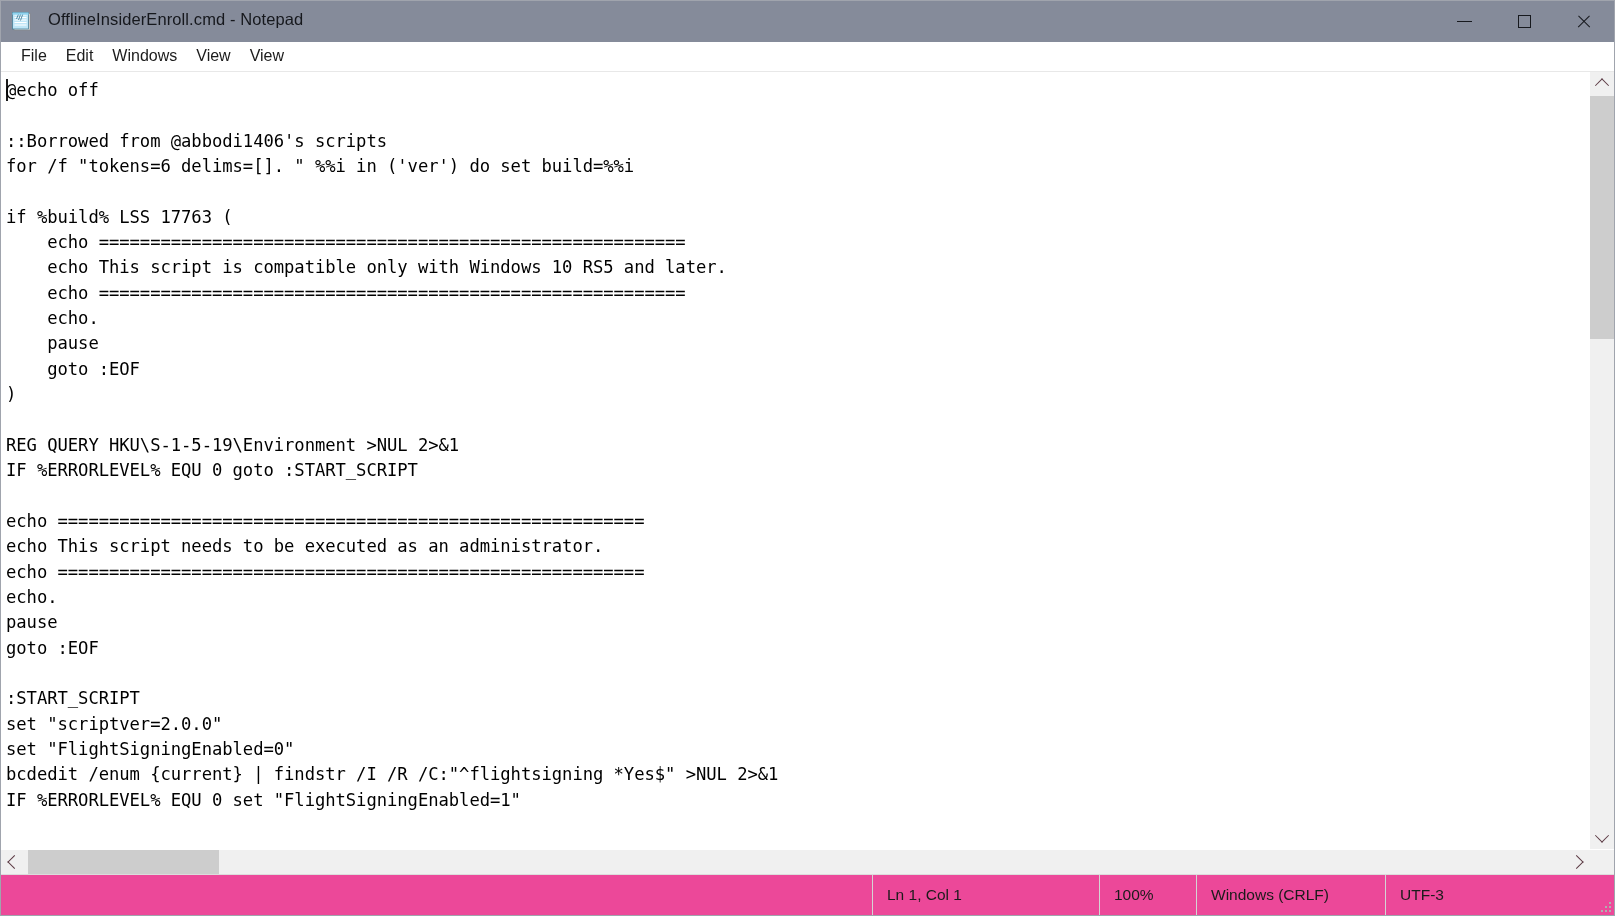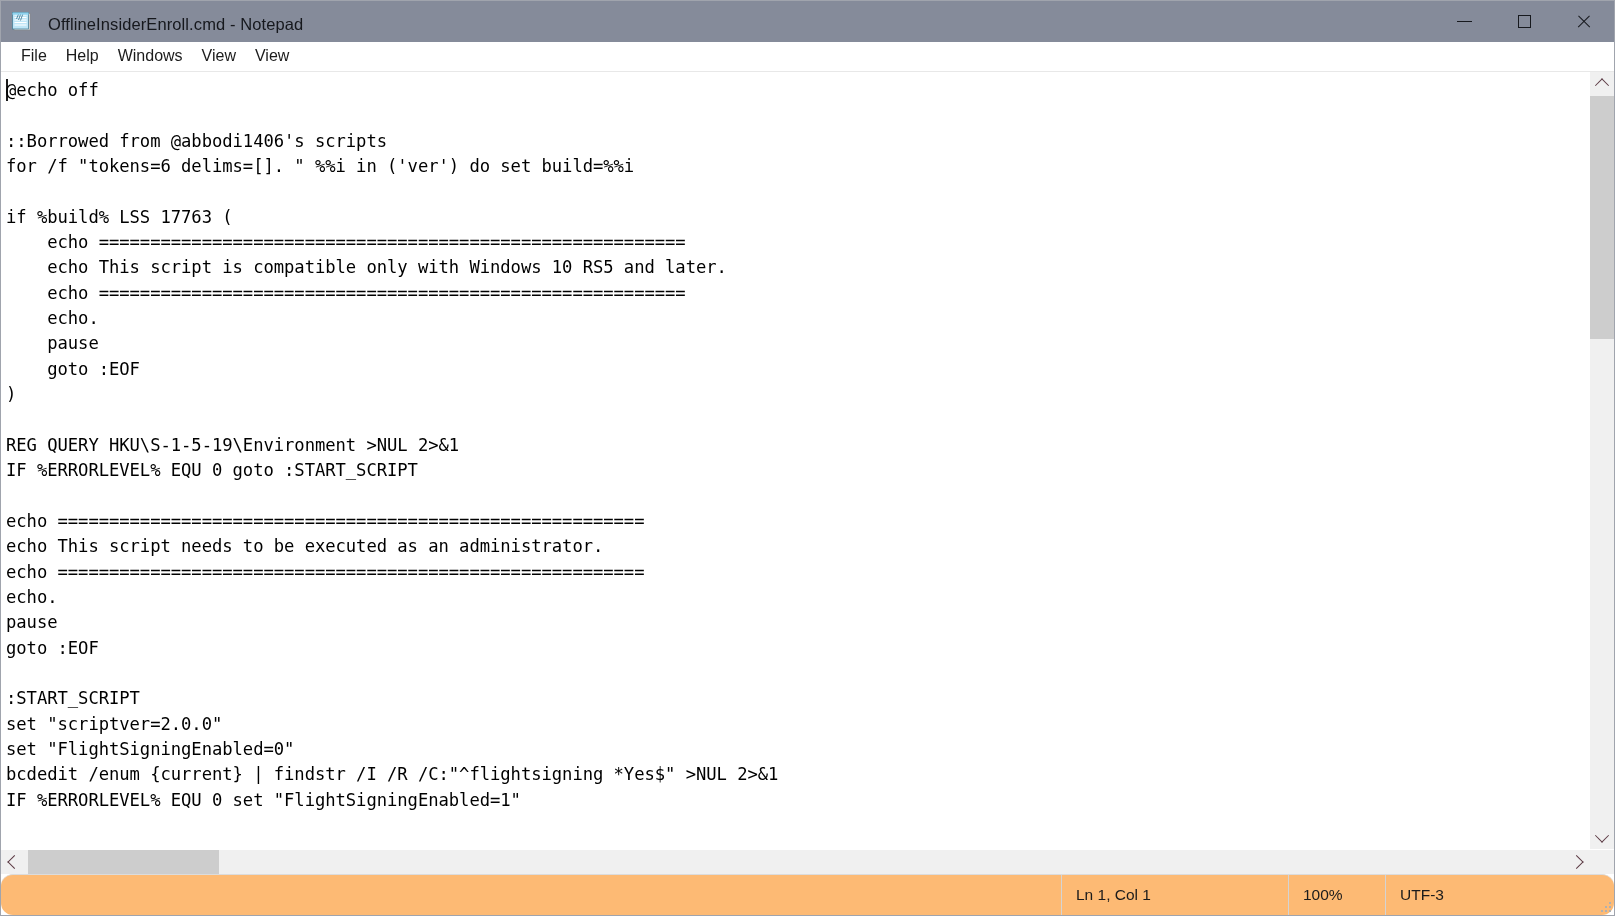--- a/index.html
+++ b/index.html
@@ -30,21 +30,21 @@
     height: 41px;
     min-height: 41px;
     background: #858b9a;
     display: flex;
     align-items: center;
     position: relative;
     user-select: none;
   }
   .title-left {
     display: flex;
-    align-items: flex-end;
+    align-items: flex-start;
     padding-left: 9px;
     flex: 1;
     min-width: 0;
   }
   .app-icon {
     width: 24px;
     height: 24px;
     position: relative;
     flex-shrink: 0;
   }
@@ -231,28 +231,27 @@
   .hs-corner {
     width: 24px;
     min-width: 24px;
     background: #f0f0f0;
   }
 
   
   .statusbar {
     height: 40px;
     min-height: 40px;
-    background: #fdba74;
+    background: #ec4899;
     border-top: 1px solid #dcdcdc;
     display: flex;
     align-items: stretch;
     justify-content: flex-end;
     user-select: none;
     position: relative;
-    border-radius: 12px;
   }
   .sb-cell {
     display: flex;
     align-items: center;
     padding: 0 14px;
     font-size: 15.5px;
     color: #1b1b1b;
     border-left: 1px solid #d4d4d4;
     font-family: "Liberation Sans", sans-serif;
     white-space: nowrap;
@@ -311,21 +310,21 @@
         <span class="glyph-max"></span>
       </div>
       <div class="win-btn close">
         <span class="glyph-close"></span>
       </div>
     </div>
   </div>
 
   <div class="menubar">
     <div class="menu-item">File</div>
-    <div class="menu-item">Help</div>
+    <div class="menu-item">Edit</div>
     <div class="menu-item">Windows</div>
     <div class="menu-item">View</div>
     <div class="menu-item">View</div>
   </div>
 
   <div class="editor-wrap">
     <div class="editor">
       <span class="caret"></span>
       <pre class="code">@echo off
 
@@ -380,20 +379,21 @@
     </div>
     <div class="hs-arrow">
       <span class="chev right"></span>
     </div>
     <div class="hs-corner"></div>
   </div>
 
   <div class="statusbar">
     <div class="sb-cell pos">Ln 1, Col 1</div>
     <div class="sb-cell zoom">100%</div>
+    <div class="sb-cell eol">Windows (CRLF)</div>
     <div class="sb-cell enc">UTF-3</div>
     <span class="grip">
       <i style="right:0;bottom:0"></i>
         <i style="right:4px;bottom:0"></i>
         <i style="right:8px;bottom:0"></i>
       <i style="right:0;bottom:4px"></i>
         <i style="right:4px;bottom:4px"></i>
       <i style="right:0;bottom:8px"></i>
     </span>
   </div>

